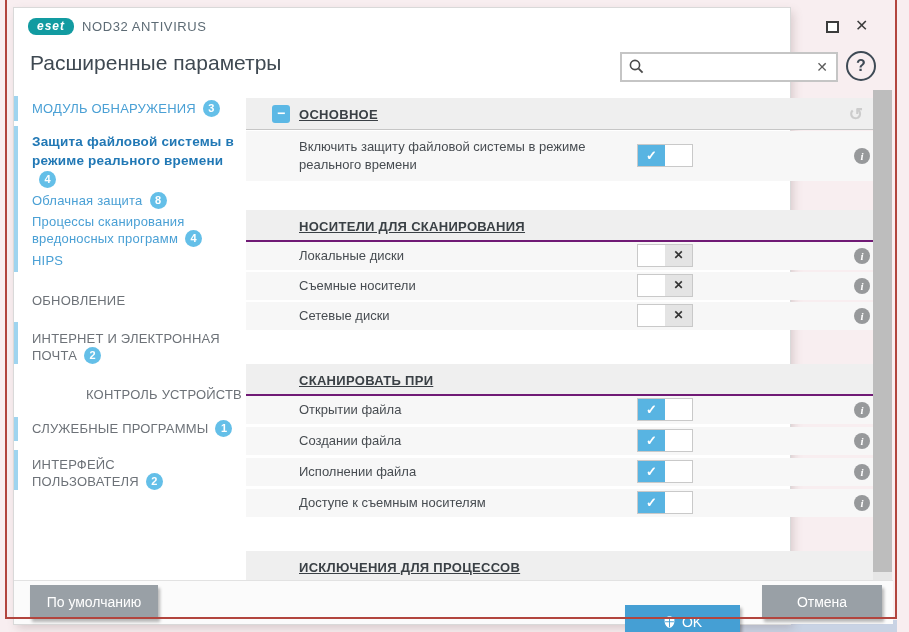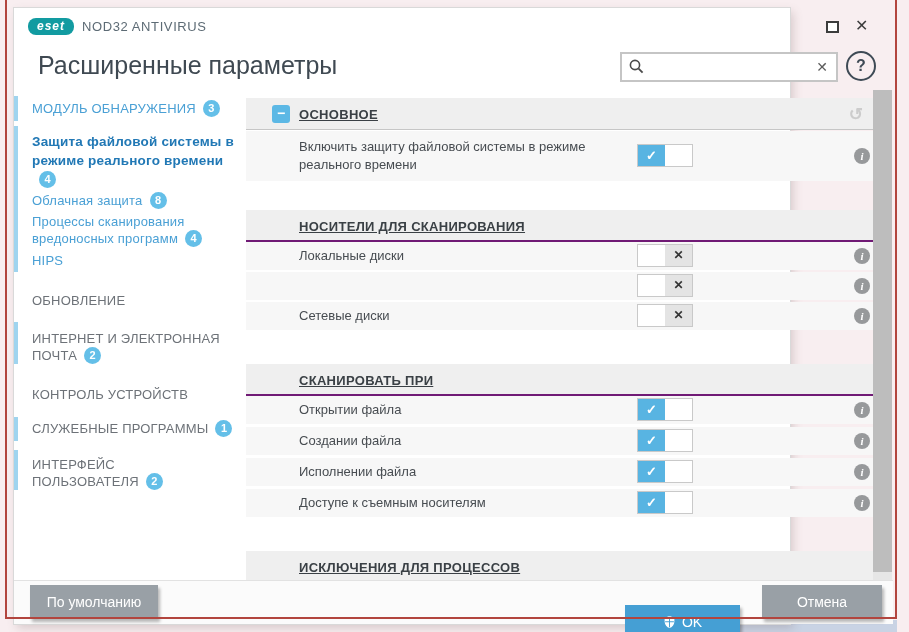--- a/index.html
+++ b/index.html
@@ -24,21 +24,21 @@
 
   
   .logo { left:14px; top:10px; width:46px; height:17px; background:#129ba1; border-radius:8px;
     color:#fff; font-style:italic; font-weight:bold; font-size:12px; text-align:center;
     line-height:16px; letter-spacing:1px; }
   .product { left:68px; top:11px; font-size:13px; color:#5d6b75; letter-spacing:.6px; }
   .btn-max { left:812px; top:13px; width:13px; height:12px; border:2px solid #3c3c3c; background:#fff; }
   .btn-close { left:841px; top:8px; font-size:16px; color:#3c3c3c; line-height:20px; }
 
   
-  .page-title { left:16px; top:43px; font-size:25px; color:#3f4952;margin-left:8px; }
+  .page-title { left:16px; top:43px; font-size:21px; color:#3f4952; }
   .search { left:606px; top:44px; width:218px; height:30px; border:2px solid #c5c5c5; background:#fff;
     display:flex; align-items:center; padding:0 6px; }
   .search svg { flex:0 0 auto; }
   .search input { flex:1; border:none; outline:none; height:22px; font-size:13px; min-width:0;
     font-family:"Liberation Sans", sans-serif; }
   .search .clear { flex:0 0 auto; color:#5c5c5c; font-size:14px; cursor:default; padding:0 2px; }
   .help { left:832px; top:43px; width:30px; height:30px; border-radius:50%; border:2px solid #3e4a55;
     color:#3e4a55; font-weight:bold; font-size:16px; text-align:center; line-height:25px; }
 
   
@@ -137,21 +137,21 @@
   </div>
   <div class="side-item s-sub" style="top:244px;">
     <span>HIPS</span>
   </div>
   <div class="side-item s-section" style="top:284px;">
     <span>ОБНОВЛЕНИЕ</span>
   </div>
   <div class="side-item s-section" style="top:322px;">
     <span>ИНТЕРНЕТ И ЭЛЕКТРОННАЯ ПОЧТА</span><span class="badge">2</span>
   </div>
-  <div class="side-item s-section" style="top:378px;">
+  <div class="side-item s-section" style="top:378px;text-align:right;">
     <span>КОНТРОЛЬ УСТРОЙСТВ</span>
   </div>
   <div class="side-item s-section" style="top:412px;">
     <span>СЛУЖЕБНЫЕ ПРОГРАММЫ</span><span class="badge">1</span>
   </div>
   <div class="side-item s-section narrow" style="top:448px;">
     <span>ИНТЕРФЕЙС ПОЛЬЗОВАТЕЛЯ</span><span class="badge">2</span>
   </div>
 
   <div class="section-hdr" style="top:90px;">
@@ -173,20 +173,21 @@
   </div>
   <div class="row" style="top:234px;">
     <span class="row-label">Локальные диски</span>
     <div class="toggle off">
       <span class="half h-left"></span>
         <span class="half h-right">✕</span>
     </div>
     <span class="info">i</span>
   </div>
   <div class="row" style="top:264px;">
+    <span class="row-label">Съемные носители</span>
     <div class="toggle off">
       <span class="half h-left"></span>
         <span class="half h-right">✕</span>
     </div>
     <span class="info">i</span>
   </div>
   <div class="row" style="top:294px;">
     <span class="row-label">Сетевые диски</span>
     <div class="toggle off">
       <span class="half h-left"></span>

